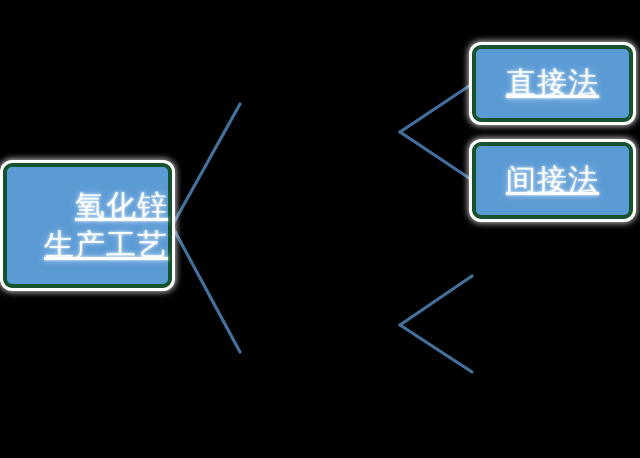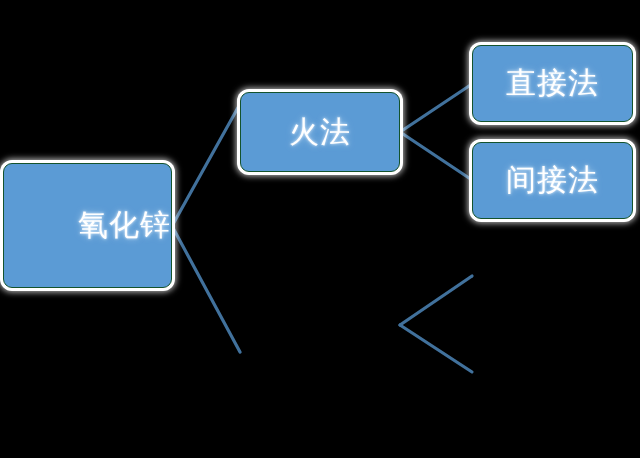--- a/index.html
+++ b/index.html
@@ -23,30 +23,31 @@
     top: 0;
     width: 640px;
     height: 458px;
     pointer-events: none;
   }
   .node {
     position: absolute;
     box-sizing: border-box;
     background: #5B9BD5;
     border-radius: 9px;
-    border: 1px solid #14532d;
+    border: 4px solid #14532d;
     box-shadow:
       0 0 0 3px #ffffff,
       0 0 6px 4px rgba(255,255,255,0.75);
     display: flex;
     flex-direction: column;
     align-items: center;
     justify-content: center;
     color: #ffffff;
     z-index: 2;
+    text-decoration: underline;
   }
   .node-label {
     font-size: 30px;
     line-height: 1.28;
     letter-spacing: 1px;
     color: #ffffff;
     text-shadow:
       0 0 3px rgba(235,245,255,0.95),
       0 0 7px rgba(200,225,250,0.75);
     white-space: nowrap;
@@ -66,25 +67,23 @@
         <line x1="172" y1="226" x2="240" y2="352" stroke="#41719C" stroke-width="3.2"></line>
         <line x1="400" y1="132" x2="472" y2="84" stroke="#41719C" stroke-width="3.2"></line>
         <line x1="400" y1="132" x2="472" y2="180" stroke="#41719C" stroke-width="3.2"></line>
         <line x1="400" y1="325" x2="472" y2="276" stroke="#41719C" stroke-width="3.2"></line>
         <line x1="400" y1="325" x2="472" y2="372" stroke="#41719C" stroke-width="3.2"></line>
       </g>
   </svg>
 
   <div class="node node-root" style="left: 3px; top: 163px; width: 169px; height: 125px; align-items: flex-end;">
     <span class="node-label">氧化锌</span>
+    <span class="node-label">生产工艺</span>
   </div>
 
-  <div class="node node-l2" style="left: 240px; top: 92px; width: 160px; height: 80px;">
-    <span class="node-label">火法</span>
-  </div>
 
 
   <div class="node node-l3" style="left: 472px; top: 45px; width: 161px; height: 77px;">
     <span class="node-label">直接法</span>
   </div>
 
   <div class="node node-l3" style="left: 472px; top: 142px; width: 161px; height: 77px;">
     <span class="node-label">间接法</span>
   </div>
 

